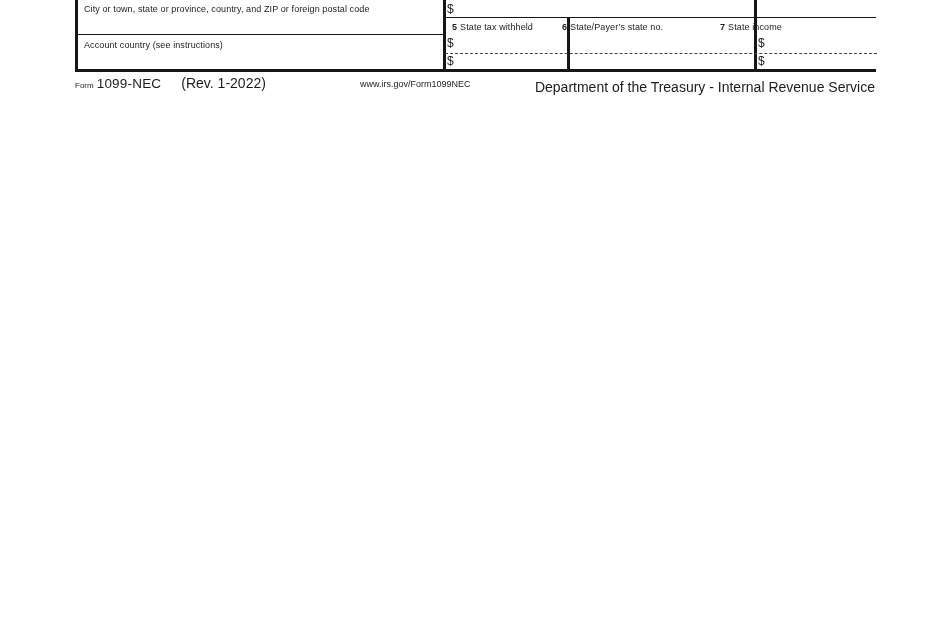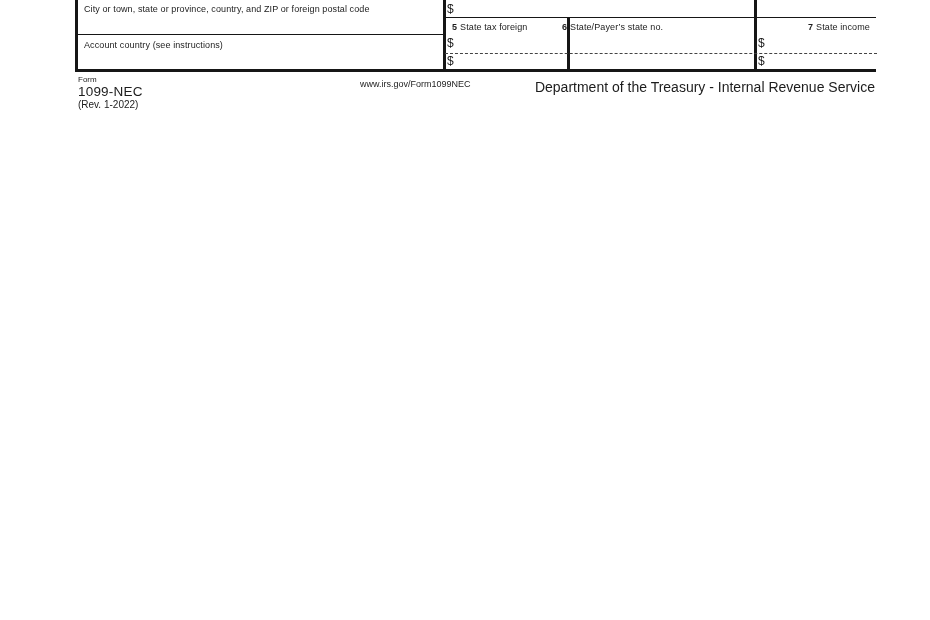--- a/index.html
+++ b/index.html
@@ -27,40 +27,40 @@
   .dollar { position: absolute; font-size: 12px; font-weight: 400; }
 
   .city-label    { left: 84px; top: 4px; }
   .account-label { left: 84px; top: 40px; }
 
   .top-dollar  { left: 447px; top: 2px; }
   .box5-label  { left: 452px; top: 22px; }
   .box5-d1     { left: 447px; top: 36px; }
   .box5-d2     { left: 447px; top: 54px; }
   .box6-label  { left: 562px; top: 22px; }
-  .box7-label  { left: 808px; top: 22px; }
+  .box7-label  { left: 720px; top: 22px; }
   .box7-d1     { left: 758px; top: 36px; }
   .box7-d2     { left: 758px; top: 54px; }
 
   
   .field { position: absolute; background: transparent; }
   .f-city    { left: 78px;  top: 0;    width: 365px; height: 33px; }
   .f-account { left: 78px;  top: 35px; width: 365px; height: 34px; }
   .f-top     { left: 458px; top: 0;    width: 295px; height: 16px; }
   .f-5a      { left: 458px; top: 36px; width: 108px; height: 16px; }
   .f-5b      { left: 458px; top: 54px; width: 108px; height: 15px; }
   .f-6       { left: 572px; top: 34px; width: 180px; height: 35px; }
   .f-7a      { left: 770px; top: 36px; width: 105px; height: 16px; }
   .f-7b      { left: 770px; top: 54px; width: 105px; height: 15px; }
 
   
-  .footer-form { position: absolute; left: 75px; top: 75px; display: flex; align-items: baseline; white-space: nowrap; flex-direction: column; }
+  .footer-form { position: absolute; left: 75px; top: 75px; display: flex; align-items: baseline; white-space: nowrap; }
   .footer-form .w-form { font-size: 8px; }
   .footer-form .w-num  { font-size: 13.5px; font-weight: normal; margin: 0 4px 0 3px; letter-spacing: 0.2px; }
-  .footer-form .w-rev  { font-size: 10px; }
+  .footer-form .w-rev  { font-size: 14px; margin-left: 16px; }
   .footer-url    { position: absolute; left: 360px; top: 79px; font-size: 9px; white-space: nowrap; }
   .footer-agency { position: absolute; right: 55px; top: 79px; font-size: 14px; white-space: nowrap; }
 </style>
 </head>
 <body>
 
 <div class="canvas">
 
   <div class="vline v-left"></div>
   <div class="vline v-443"></div>
@@ -70,21 +70,21 @@
   <div class="hline h-top-right"></div>
   <div class="hline h-bottom"></div>
   <div class="h-dashed"></div>
 
   <div class="lbl city-label">City or town, state or province, country, and ZIP or foreign postal code</div>
   <div class="lbl account-label">Account country (see instructions)</div>
 
   <div class="dollar top-dollar">$</div>
 
   <div class="lbl box5-label">
-    <span class="bnum">5</span><span>State tax foreign</span>
+    <span class="bnum">5</span><span>State tax withheld</span>
   </div>
   <div class="dollar box5-d1">$</div>
   <div class="dollar box5-d2">$</div>
 
   <div class="lbl box6-label">
     <span class="bnum">6</span><span>State/Payer’s state no.</span>
   </div>
 
   <div class="lbl box7-label">
     <span class="bnum">7</span><span>State income</span>

